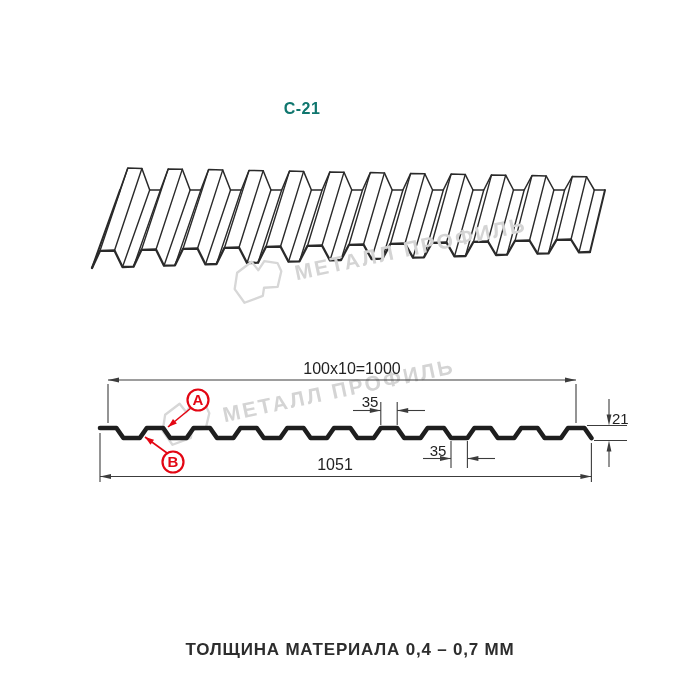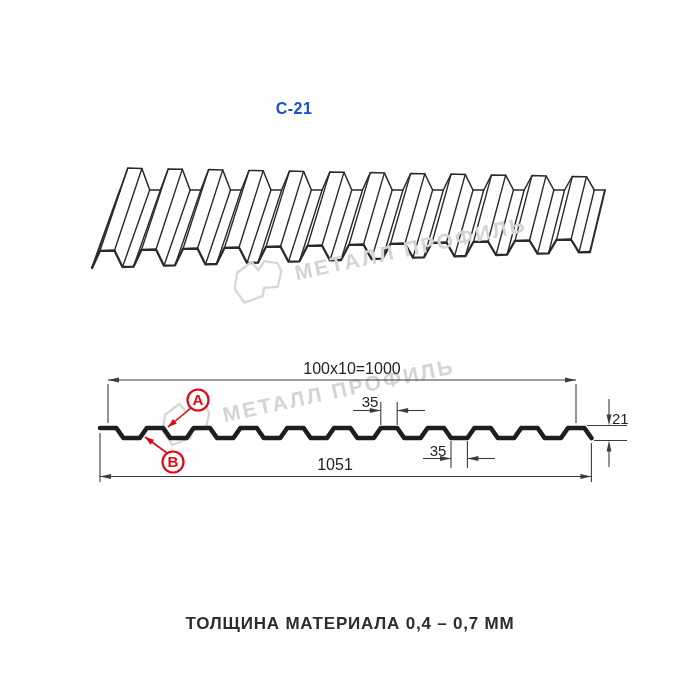--- a/index.html
+++ b/index.html
@@ -5,25 +5,25 @@
   html,body{margin:0;padding:0;background:#ffffff;}
   #canvas{
     position:relative;width:700px;height:700px;background:#ffffff;overflow:hidden;
     font-family:"Liberation Sans", sans-serif;
   }
   .page-title{
     position:absolute;left:0;top:58px;width:700px;text-align:center;
     font-size:32px;font-weight:800;letter-spacing:1px;color:#1b1b1b;
   }
   .page-subtitle{
-    position:absolute;left:0;top:100px;width:588px;text-align:center;
-    font-size:16px;font-weight:600;color:#1d4ed8;letter-spacing:0.5px;
+    position:absolute;left:8px;top:100px;width:588px;text-align:center;
+    font-size:16px;font-weight:600;color:#0f766e;letter-spacing:0.5px;
   }
   .footer-note{
-    position:absolute;left:0;top:614px;width:700px;text-align:center;
+    position:absolute;left:0;top:640px;width:700px;text-align:center;
     font-size:17px;font-weight:600;color:#2d2d2d;letter-spacing:0.8px;
   }
   svg.layer{position:absolute;left:0;top:0;}
   svg text{font-family:"Liberation Sans", sans-serif;}
   .watermark{
     position:absolute;display:flex;align-items:center;gap:10px;
     transform-origin:0 0;transform:rotate(-12deg);pointer-events:none;
   }
   .watermark .wm-text{
     font-size:21px;font-weight:700;letter-spacing:2.5px;color:#d4d4d4;white-space:nowrap;

